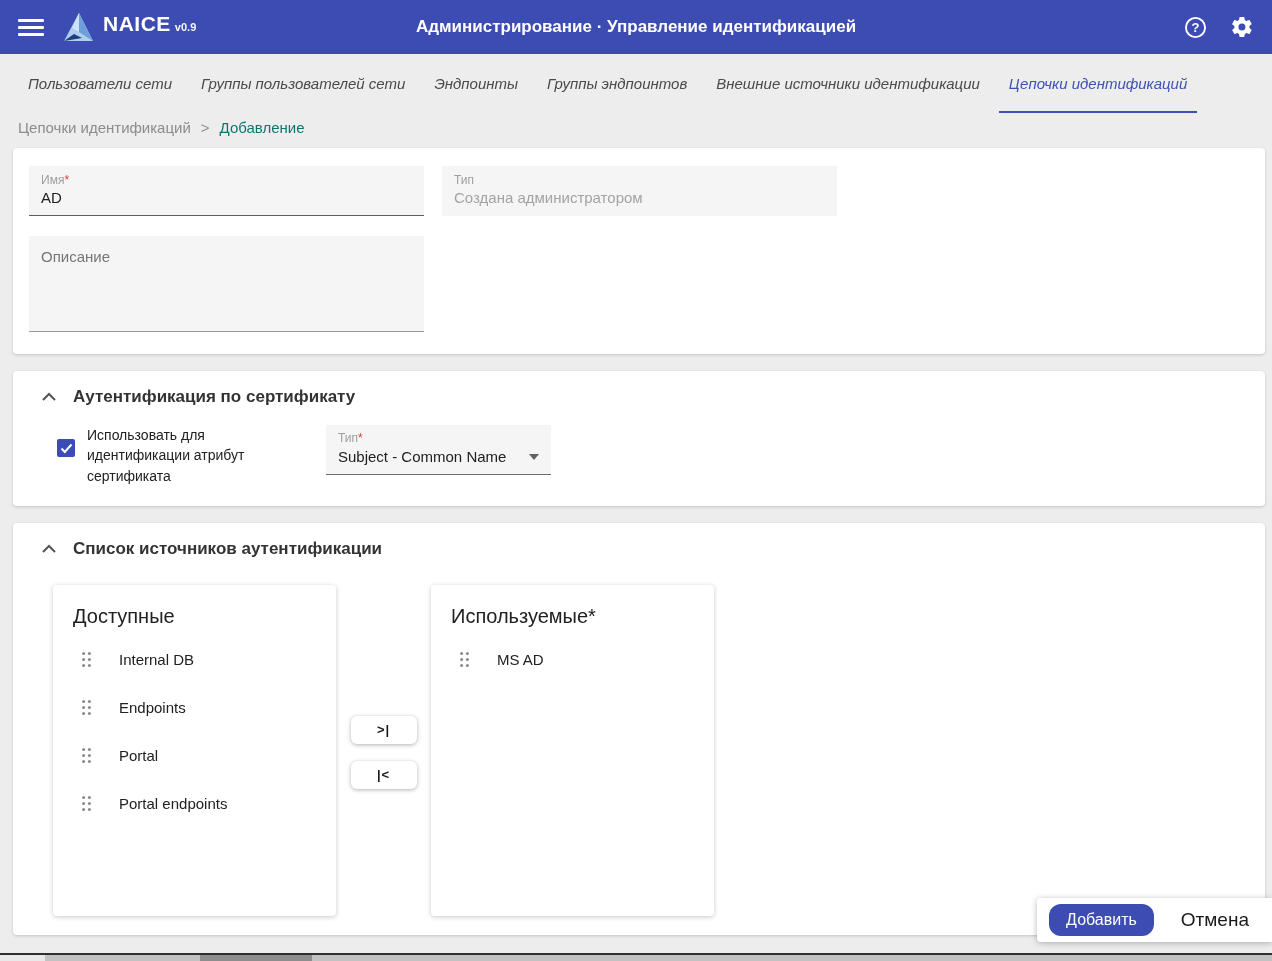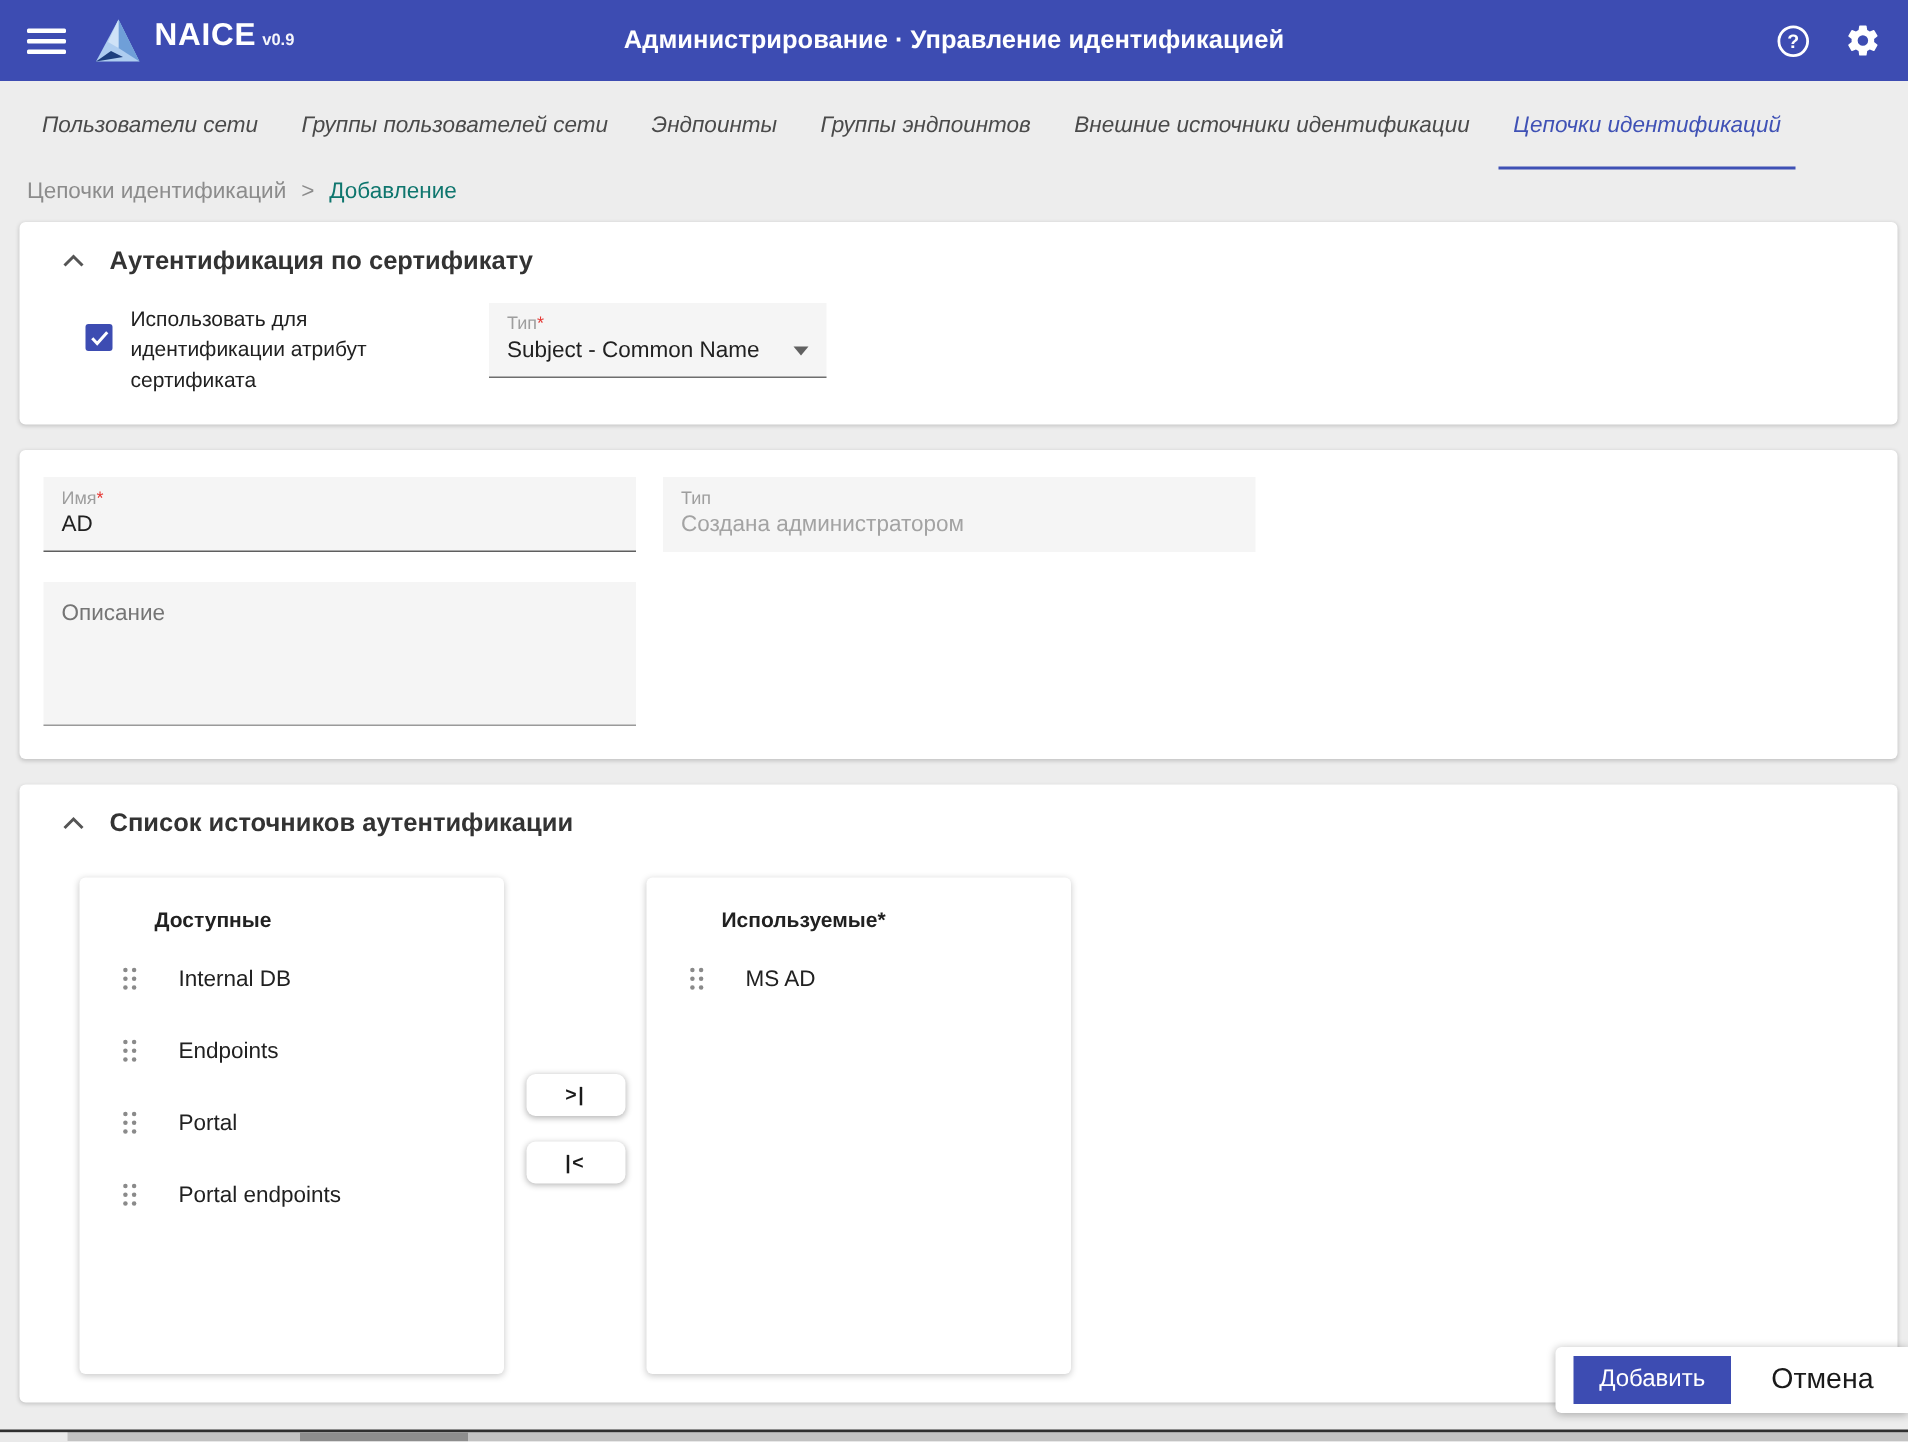--- a/index.html
+++ b/index.html
@@ -93,21 +93,21 @@
     border-right:5px solid transparent; border-top:6px solid #616161;
   }
 
   
   .card-sources { height:412px; margin-bottom:0; overflow:hidden; }
   .lists-row { display:flex; margin:26px 0 0 24px; }
   .src-card {
     width:283px; height:331px; background:#fff; border-radius:4px;
     box-shadow:0 1px 5px rgba(0,0,0,.22); padding:20px 0 0 18px; overflow:hidden;
   }
-  .src-title { font-size:14px; font-weight:bold; color:#212121; padding-left:2px;margin-left:30px; }
+  .src-title { font-size:20px; font-weight:normal; color:#212121; padding-left:2px; }
   .src-items { margin-top:8px; }
   .src-item { display:flex; align-items:center; gap:27px; height:48px; padding-left:10px; cursor:grab; }
   .src-item-label { font-size:15px; color:#212121; }
   .drag-handle { display:flex; }
 
   .transfer-col {
     width:95px; display:flex; flex-direction:column; align-items:center;
     padding-top:131px; gap:17px;
   }
   .transfer-btn {
@@ -116,21 +116,21 @@
     color:#1a1a1a; cursor:pointer; font-family:inherit; letter-spacing:1px;
   }
 
   
   .action-card {
     position:absolute; right:0; bottom:19px; height:44px; background:#fff;
     border-radius:4px 0 0 4px; box-shadow:0 1px 6px rgba(0,0,0,.28);
     display:flex; align-items:center; gap:27px; padding:0 23px 0 12px;
   }
   .btn-submit {
-    background:#3d4cb2; color:#fff; border:none; border-radius:0;
+    background:#3d4cb2; color:#fff; border:none; border-radius:12px;
     font-size:16px; padding:7px 17px; cursor:pointer; font-family:inherit;
   }
   .btn-cancel {
     background:none; border:none; font-size:19px; color:#1a1a1a;
     cursor:pointer; font-family:inherit;
   }
 
   
   .bottom-line { position:absolute; left:0; right:0; bottom:6px; height:2px; background:#2f2f2f; }
   .hscrollbar { position:absolute; left:0; right:0; bottom:0; height:6px; background:#c2c2c2; }
@@ -182,20 +182,36 @@
     <div class="tab">Внешние источники идентификации</div>
     <div class="tab active">Цепочки идентификаций</div>
   </div>
 
   <div class="breadcrumb">
     <span class="crumb-parent">Цепочки идентификаций</span>
     <span class="crumb-sep">&gt;</span>
     <span class="crumb-current">Добавление</span>
   </div>
 
+  <div class="card card-form">
+    <div class="fields-row">
+      <div class="text-field">
+        <div class="f-label"><span>Имя</span><span class="req">*</span></div>
+        <div class="f-value">AD</div>
+      </div>
+      <div class="text-field disabled">
+        <div class="f-label"><span>Тип</span></div>
+        <div class="f-value">Создана администратором</div>
+      </div>
+    </div>
+    <div class="textarea-field">
+      <div class="f-placeholder">Описание</div>
+    </div>
+  </div>
+
   <div class="card card-section">
     <div class="section-head">
       <span class="chev">
         <svg width="16" height="10" viewBox="0 0 16 10" fill="none">
             <polyline points="2,8 8,2 14,8" stroke="#555" stroke-width="2"></polyline>
           </svg>
       </span>
       <span class="section-title">Аутентификация по сертификату</span>
     </div>
     <div class="cert-row">
@@ -210,36 +226,20 @@
       <div class="select-field">
         <div class="f-label"><span>Тип</span><span class="req">*</span></div>
         <div class="select-row">
           <span class="select-value">Subject - Common Name</span>
           <span class="select-arrow"></span>
         </div>
       </div>
     </div>
   </div>
 
-  <div class="card card-form">
-    <div class="fields-row">
-      <div class="text-field">
-        <div class="f-label"><span>Имя</span><span class="req">*</span></div>
-        <div class="f-value">AD</div>
-      </div>
-      <div class="text-field disabled">
-        <div class="f-label"><span>Тип</span></div>
-        <div class="f-value">Создана администратором</div>
-      </div>
-    </div>
-    <div class="textarea-field">
-      <div class="f-placeholder">Описание</div>
-    </div>
-  </div>
-
   <div class="card card-section card-sources">
     <div class="section-head">
       <span class="chev">
         <svg width="16" height="10" viewBox="0 0 16 10" fill="none">
             <polyline points="2,8 8,2 14,8" stroke="#555" stroke-width="2"></polyline>
           </svg>
       </span>
       <span class="section-title">Список источников аутентификации</span>
     </div>
     <div class="lists-row">

